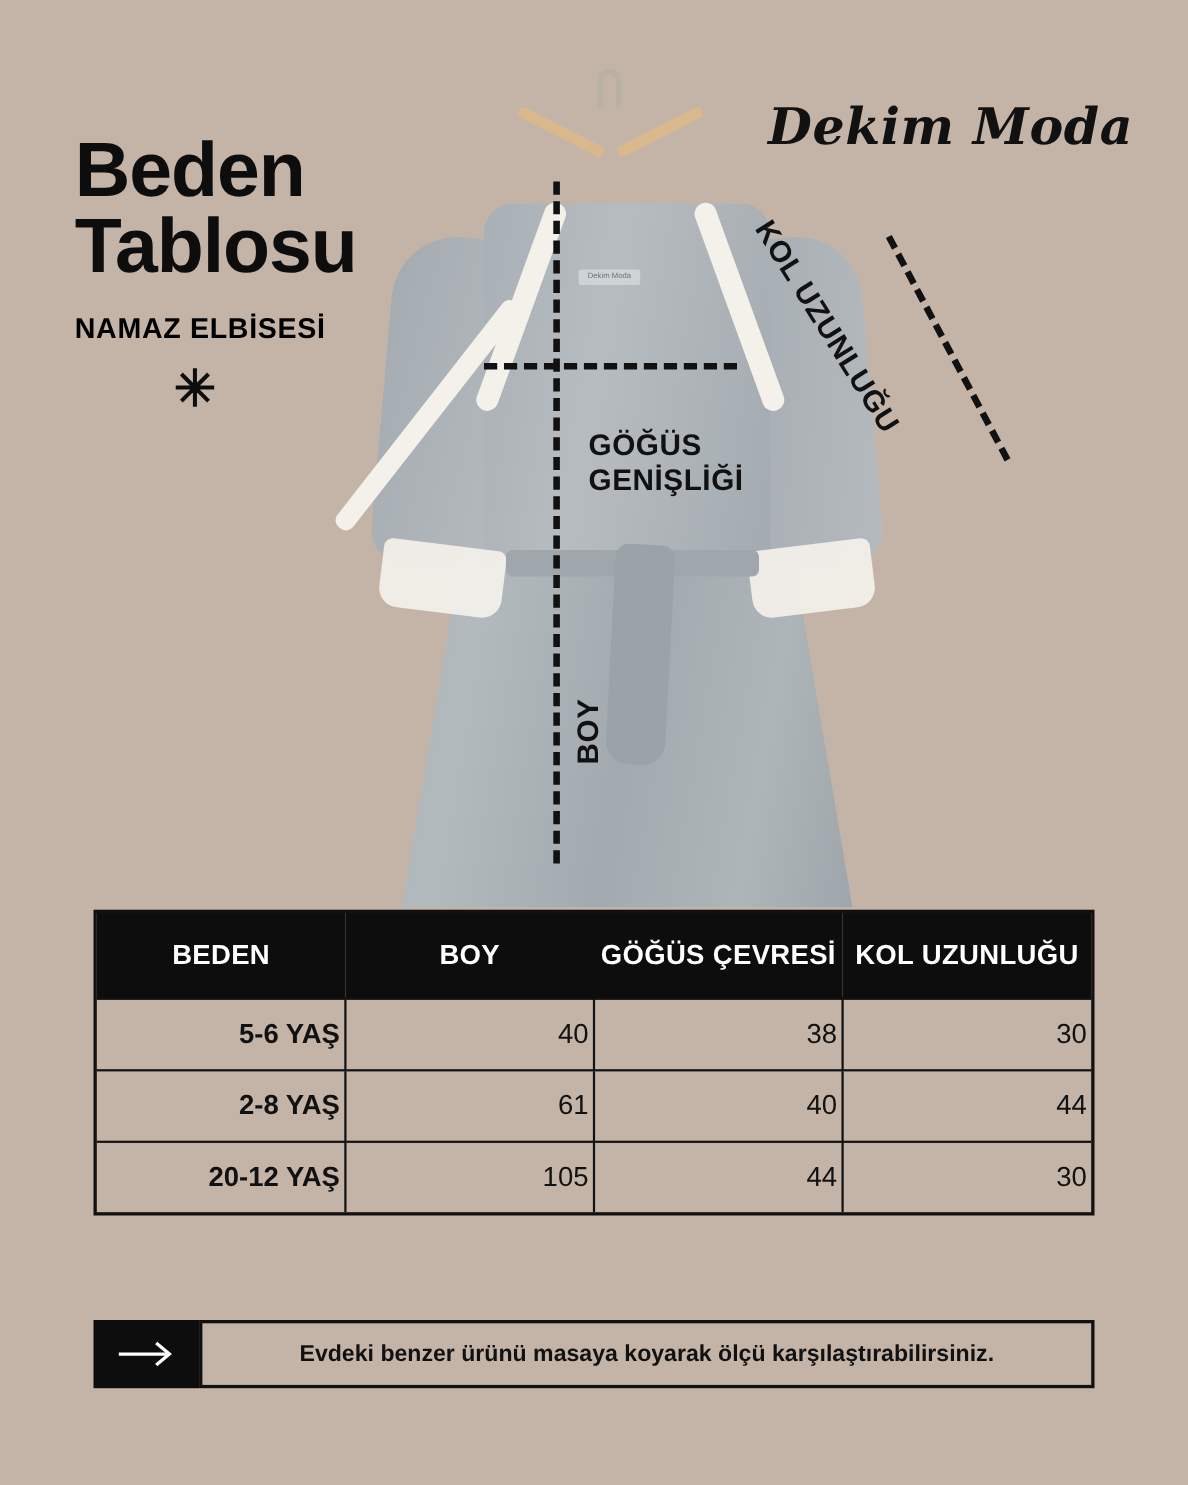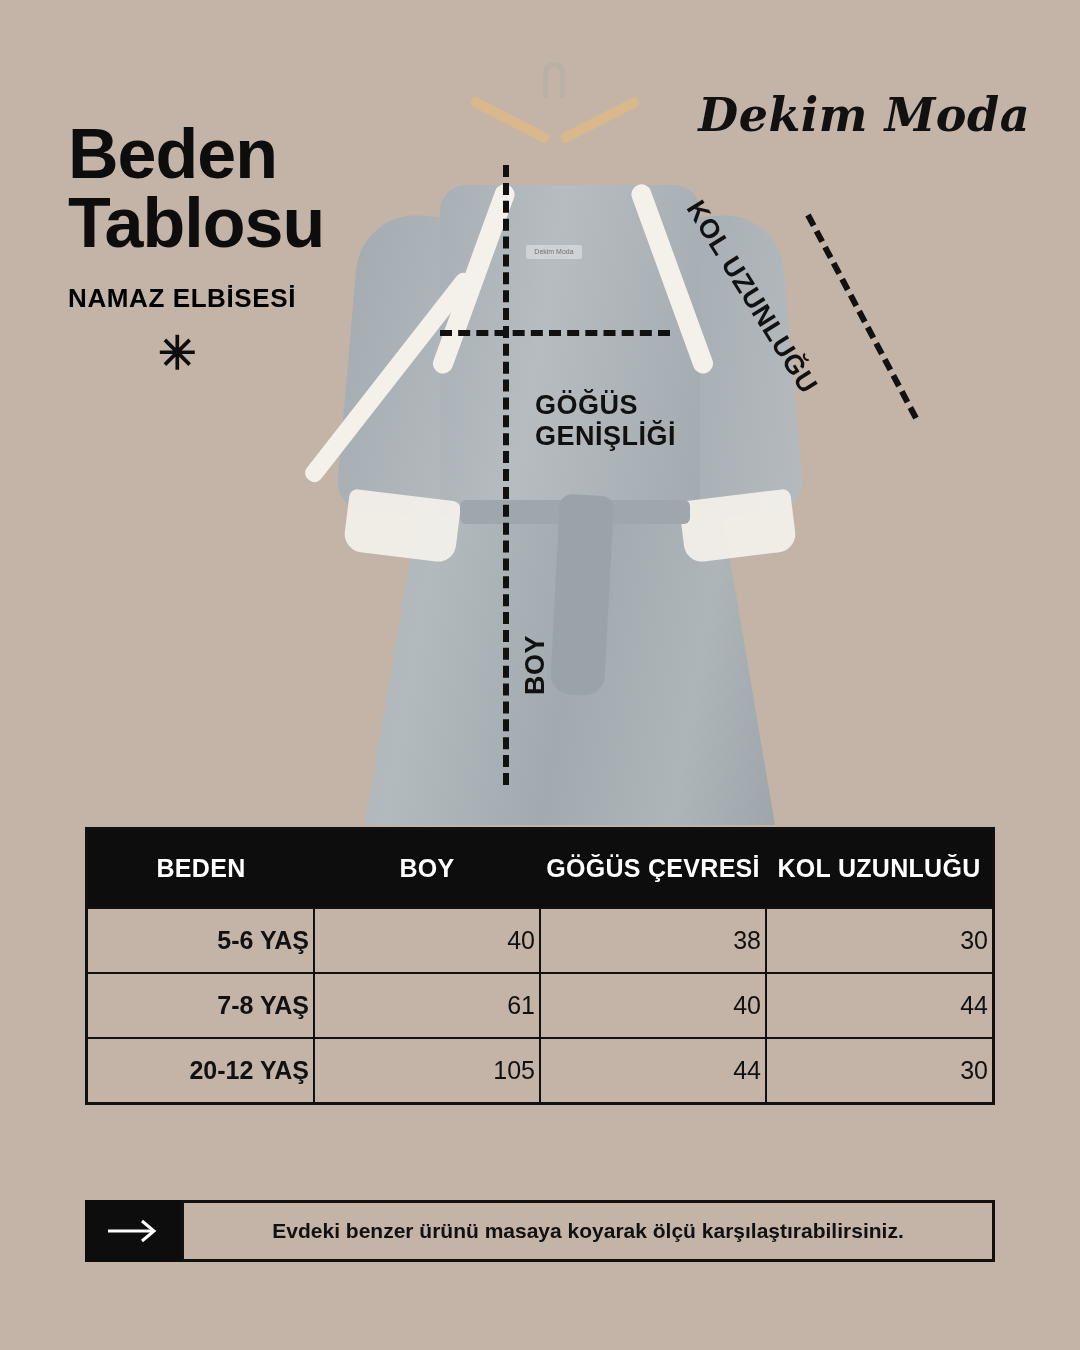--- a/index.html
+++ b/index.html
@@ -324,21 +324,21 @@
       </tr>
     </thead>
     <tbody>
       <tr>
         <td>5-6 YAŞ</td>
         <td>40</td>
         <td>38</td>
         <td>30</td>
       </tr>
       <tr>
-        <td>7-8 YAŞ</td>
+        <td>2-8 YAŞ</td>
         <td>61</td>
         <td>40</td>
         <td>44</td>
       </tr>
       <tr>
         <td>20-12 YAŞ</td>
         <td>105</td>
         <td>44</td>
         <td>30</td>
       </tr>

